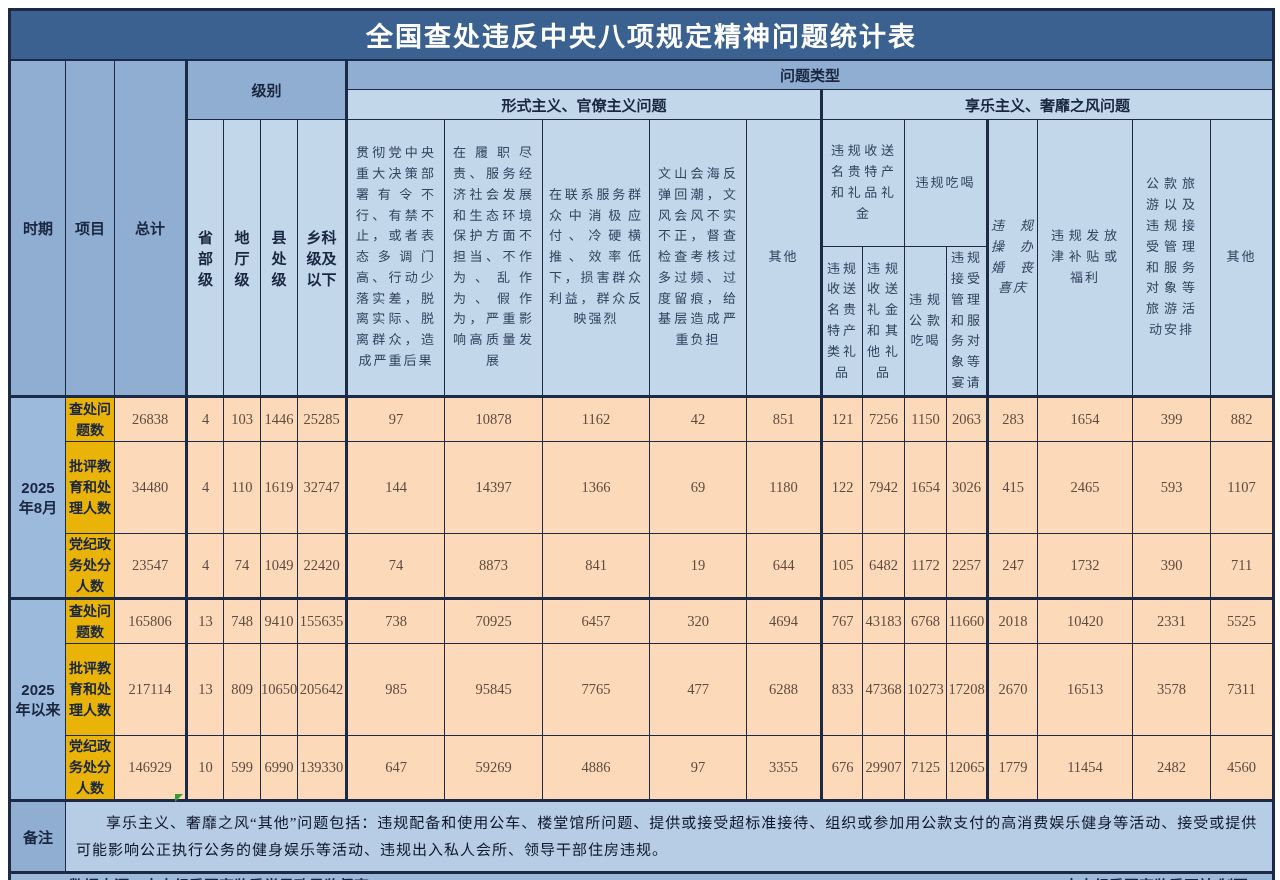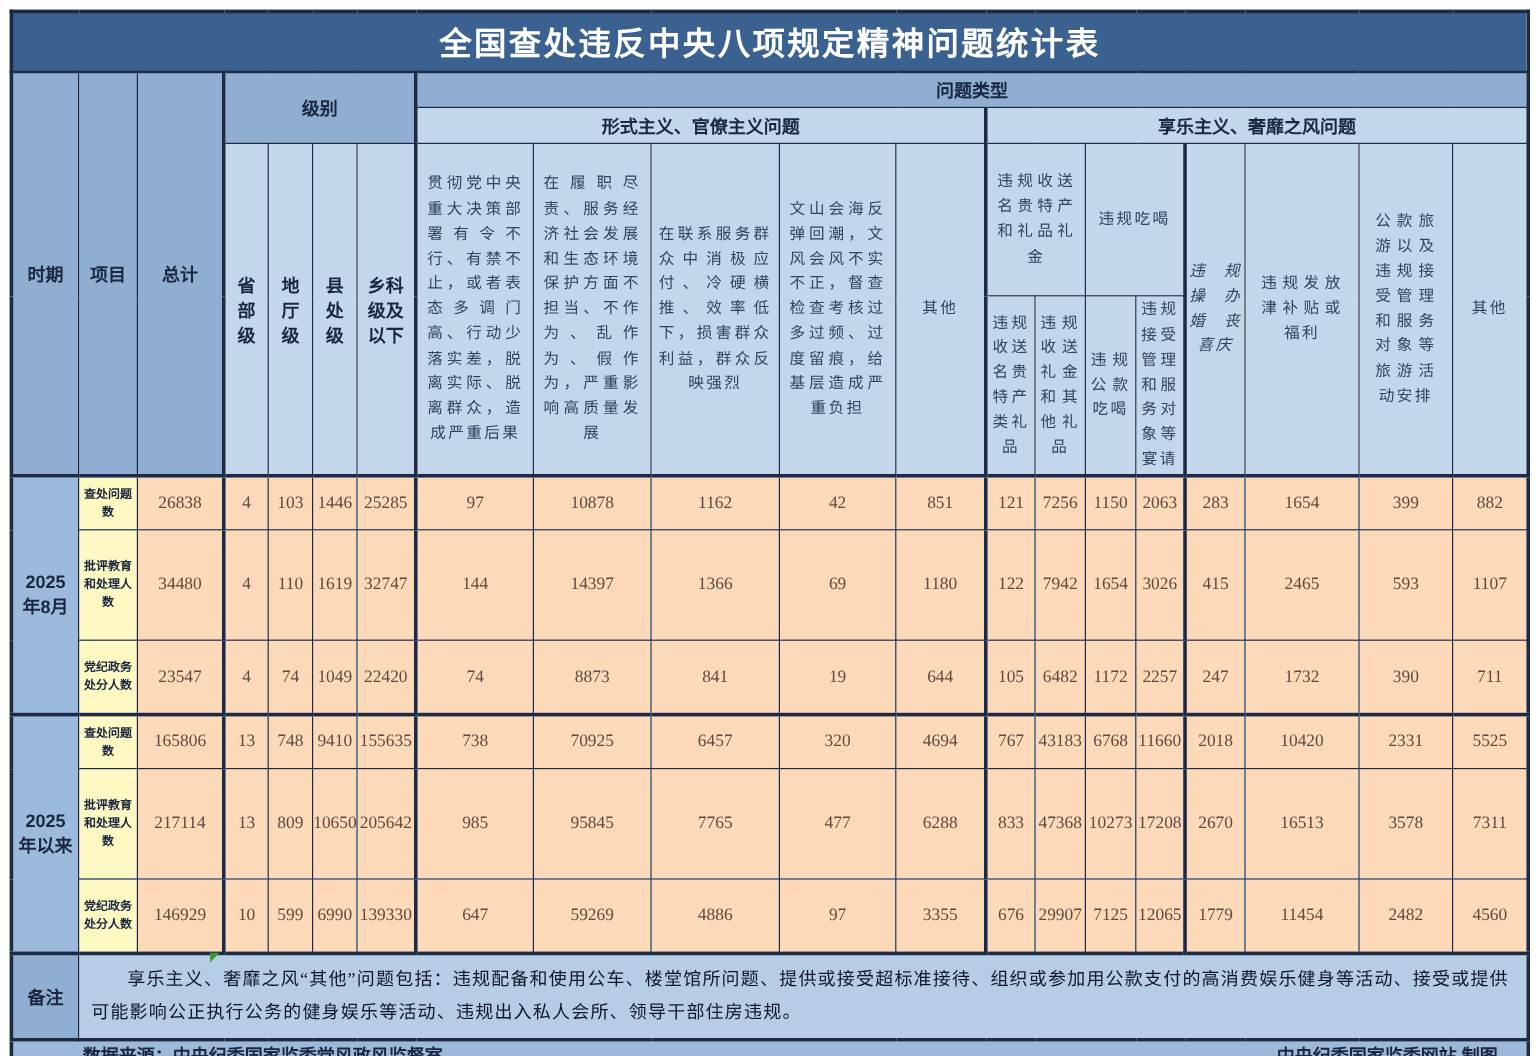--- a/index.html
+++ b/index.html
@@ -29,21 +29,21 @@
   .pF3{padding:0 6px;}  
   .pLv{padding:0 8px;}  
   .pLv2{padding:0 7px;text-align:center;} 
   .pG{padding:0 8px;}   
   .pX{padding:0 4px;}   
   .pX5{padding:0 2px;font-style:italic;}  
   .pX6{padding:0 13px;} 
   .pX7{padding:0 13px;} 
   
   .period-cell{background:#9cbadc;font-weight:bold;font-size:15px;padding:0 3px;}
-  .label-cell{background:#fef9c3;font-weight:bold;font-size:10px;padding:0 2px;line-height:1.5;}
+  .label-cell{background:#eab308;font-weight:bold;font-size:14px;padding:0 2px;line-height:1.5;}
   .num{background:#fcd9b8;font-family:"Liberation Serif","DejaVu Serif",serif;
       font-size:14.5px;color:#5e4b40;white-space:nowrap;padding:0;}
   
   .note-label{background:#90aed1;font-weight:bold;font-size:15px;}
   .note-text{background:#b6cde5;font-family:"Liberation Serif","DejaVu Serif",serif;
       color:#0f172a;font-size:15px;line-height:1.75;text-align:left;text-indent:2em;
       padding:2px 14px 2px 10px;letter-spacing:1px;}
   .source-bar{background:#9db9da;padding:0;}
   .src-wrap{display:flex;justify-content:space-between;align-items:center;
       font-weight:bold;font-size:15px;color:#1a2740;padding:0 24px 0 58px;}

